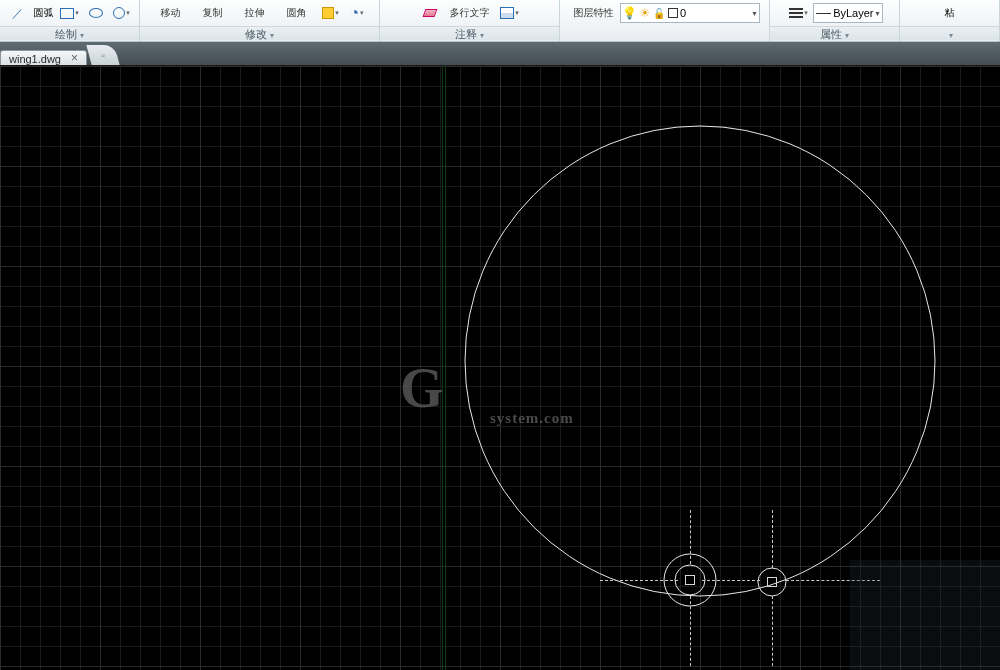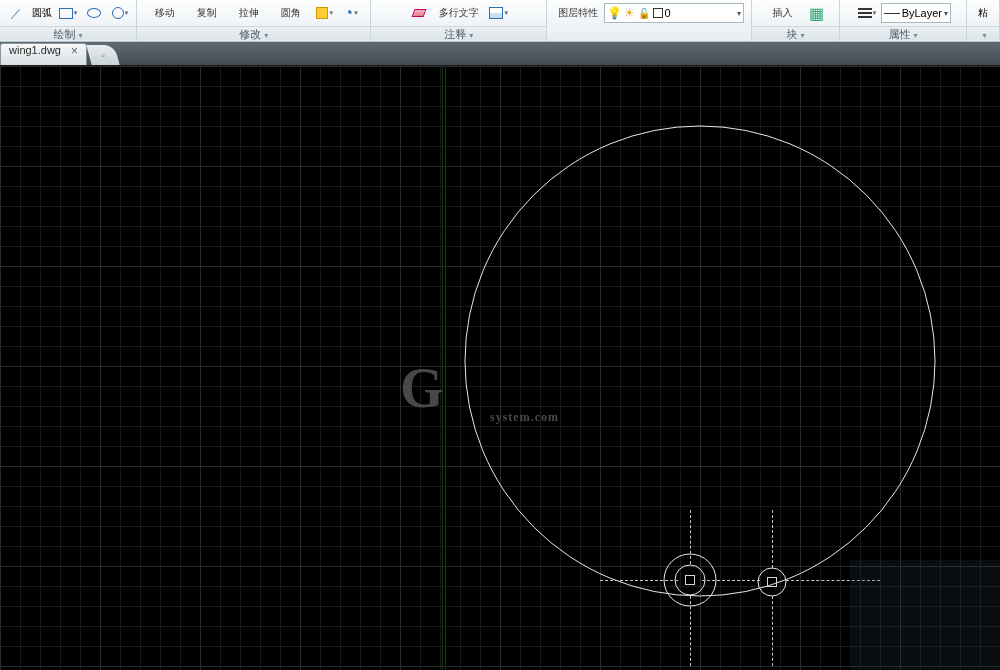--- a/index.html
+++ b/index.html
@@ -14,34 +14,34 @@
 
 .tool-btn { width: 24px; height: 22px; display: flex; align-items: center; justify-content: center; cursor: pointer; border-radius: 2px; }
 .tool-btn .dd { font-size: 7px; color: #666; margin-left: 1px; }
 .tool-lg { width: 40px; height: 24px; display: flex; align-items: center; justify-content: center; cursor: pointer; font-size: 10px; color: #333; }
 
 .layer-combo { height: 20px; border: 1px solid #a9b7c0; background: #fff; display: flex; align-items: center; padding: 0 2px; font-size: 11px; gap: 2px; }
 .layer-combo .dd-arrow { margin-left: auto; font-size: 8px; color: #555; }
 
 
 .tabbar { height: 24px; background: linear-gradient(#5f6b72, #434c52); display: flex; align-items: flex-end; border-bottom: 1px solid #1a1a1a; position: relative; }
-.file-tab { height: 22px; background: linear-gradient(#f6f8f9,#d9e0e4); border-radius: 3px 3px 0 0; padding: 0 8px; display: flex; align-items: flex-start; gap: 10px; font-size: 11px; color: #2a2a2a; margin-left: 0; border: 1px solid #8a969e; border-bottom: none; }
+.file-tab { height: 15px; background: linear-gradient(#f6f8f9,#d9e0e4); border-radius: 3px 3px 0 0; padding: 0 8px; display: flex; align-items: flex-end; gap: 10px; font-size: 11px; color: #2a2a2a; margin-left: 0; border: 1px solid #8a969e; border-bottom: none; }
 .file-tab .close { color: #666; font-size: 12px; cursor: pointer; }
 .new-tab { width: 28px; height: 20px; background: linear-gradient(#e8edf0,#c9d2d7); margin-left: 2px; border-radius: 0 10px 0 0; display:flex; align-items:center; justify-content:center; font-size:10px; color:#666; cursor:pointer; transform: skewX(15deg); }
 .new-tab span { transform: skewX(-15deg); }
 
 
 .viewport { position: absolute; left: 0; top: 66px; right: 0; bottom: 0; background: #000; overflow: hidden; }
 .grid-minor { position: absolute; inset: 0; background-size: 20px 20px; background-image: linear-gradient(to right, #1a1a1a 1px, transparent 1px), linear-gradient(to bottom, #1a1a1a 1px, transparent 1px); }
 .grid-major { position: absolute; inset: 0; background-size: 100px 100px; background-image: linear-gradient(to right, #2b2b2b 1px, transparent 1px), linear-gradient(to bottom, #2b2b2b 1px, transparent 1px); }
 .axis-v { position: absolute; top: 0; bottom: 0; width: 1px; background: #0e3a0e; left: 442px; }
 .axis-v2 { position: absolute; top: 0; bottom: 0; left: 445px; width: 1px; background: #133813; }
 .watermark { position:absolute; left: 400px; top: 290px; color:#555; font-size: 48px; font-weight: 600; letter-spacing: 2px; display:flex; align-items: baseline; gap:8px; opacity: .85; }
 .watermark .g { font-size: 56px; font-family: serif; }
-.watermark .sub { position:absolute; left: 90px; top: 54px; font-size: 12px; color:#585858; font-family: serif; letter-spacing:1px; }
+.watermark .sub { position:absolute; left: 90px; top: 54px; font-size: 15px; color:#585858; font-family: serif; letter-spacing:1px; }
 
 .cursor-cross-h { position:absolute; height:0; border-top:1px dashed #c8c8c8; }
 .cursor-cross-v { position:absolute; width:0; border-left:1px dashed #c8c8c8; }
 .pickbox { position:absolute; width:10px; height:10px; border:1px solid #d8d8d8; }
 
 .icon-rect { width:14px; height:11px; border:1.5px solid #2a6fb5; }
 .icon-circ { width:12px; height:12px; border:1.5px solid #2a6fb5; border-radius:50%; }
 .icon-cloud { width:14px; height:10px; border:1.5px solid #2a6fb5; border-radius:50%; }
 .icon-erase { width:12px; height:8px; background:linear-gradient(#f4b6c2,#e47a93); border:1px solid #c06; transform:skewX(-20deg); }
 .icon-color { width:12px; height:12px; background:#ffcc33; border:1px solid #c90; }
@@ -120,29 +120,20 @@
         <span class="icon-bulb">💡</span>
         <span class="icon-sun">☀</span>
         <span style="font-size:10px;color:#777">🔓</span>
         <span class="icon-swatch"></span>
         <span>0</span>
         <span class="dd-arrow">▾</span>
       </div>
     </div>
   </div>
 
-  <div class="ribbon-group" style="width:90px">
-    <div class="ribbon-tools">
-      <div class="tool-lg">插入</div>
-      <div class="tool-btn">
-          <span style="color:#3a7">▦</span>
-        </div>
-    </div>
-    <div class="ribbon-label">块</div>
-  </div>
 
   <div class="ribbon-group" style="width:130px">
     <div class="ribbon-tools">
       <div class="tool-btn">
           <span class="icon-lines"></span>
           <span class="dd">▾</span>
         </div>
       <div class="layer-combo" style="width:70px">
         <span style="width:20px;border-top:1px solid #333"></span>
         <span>ByLayer</span>

